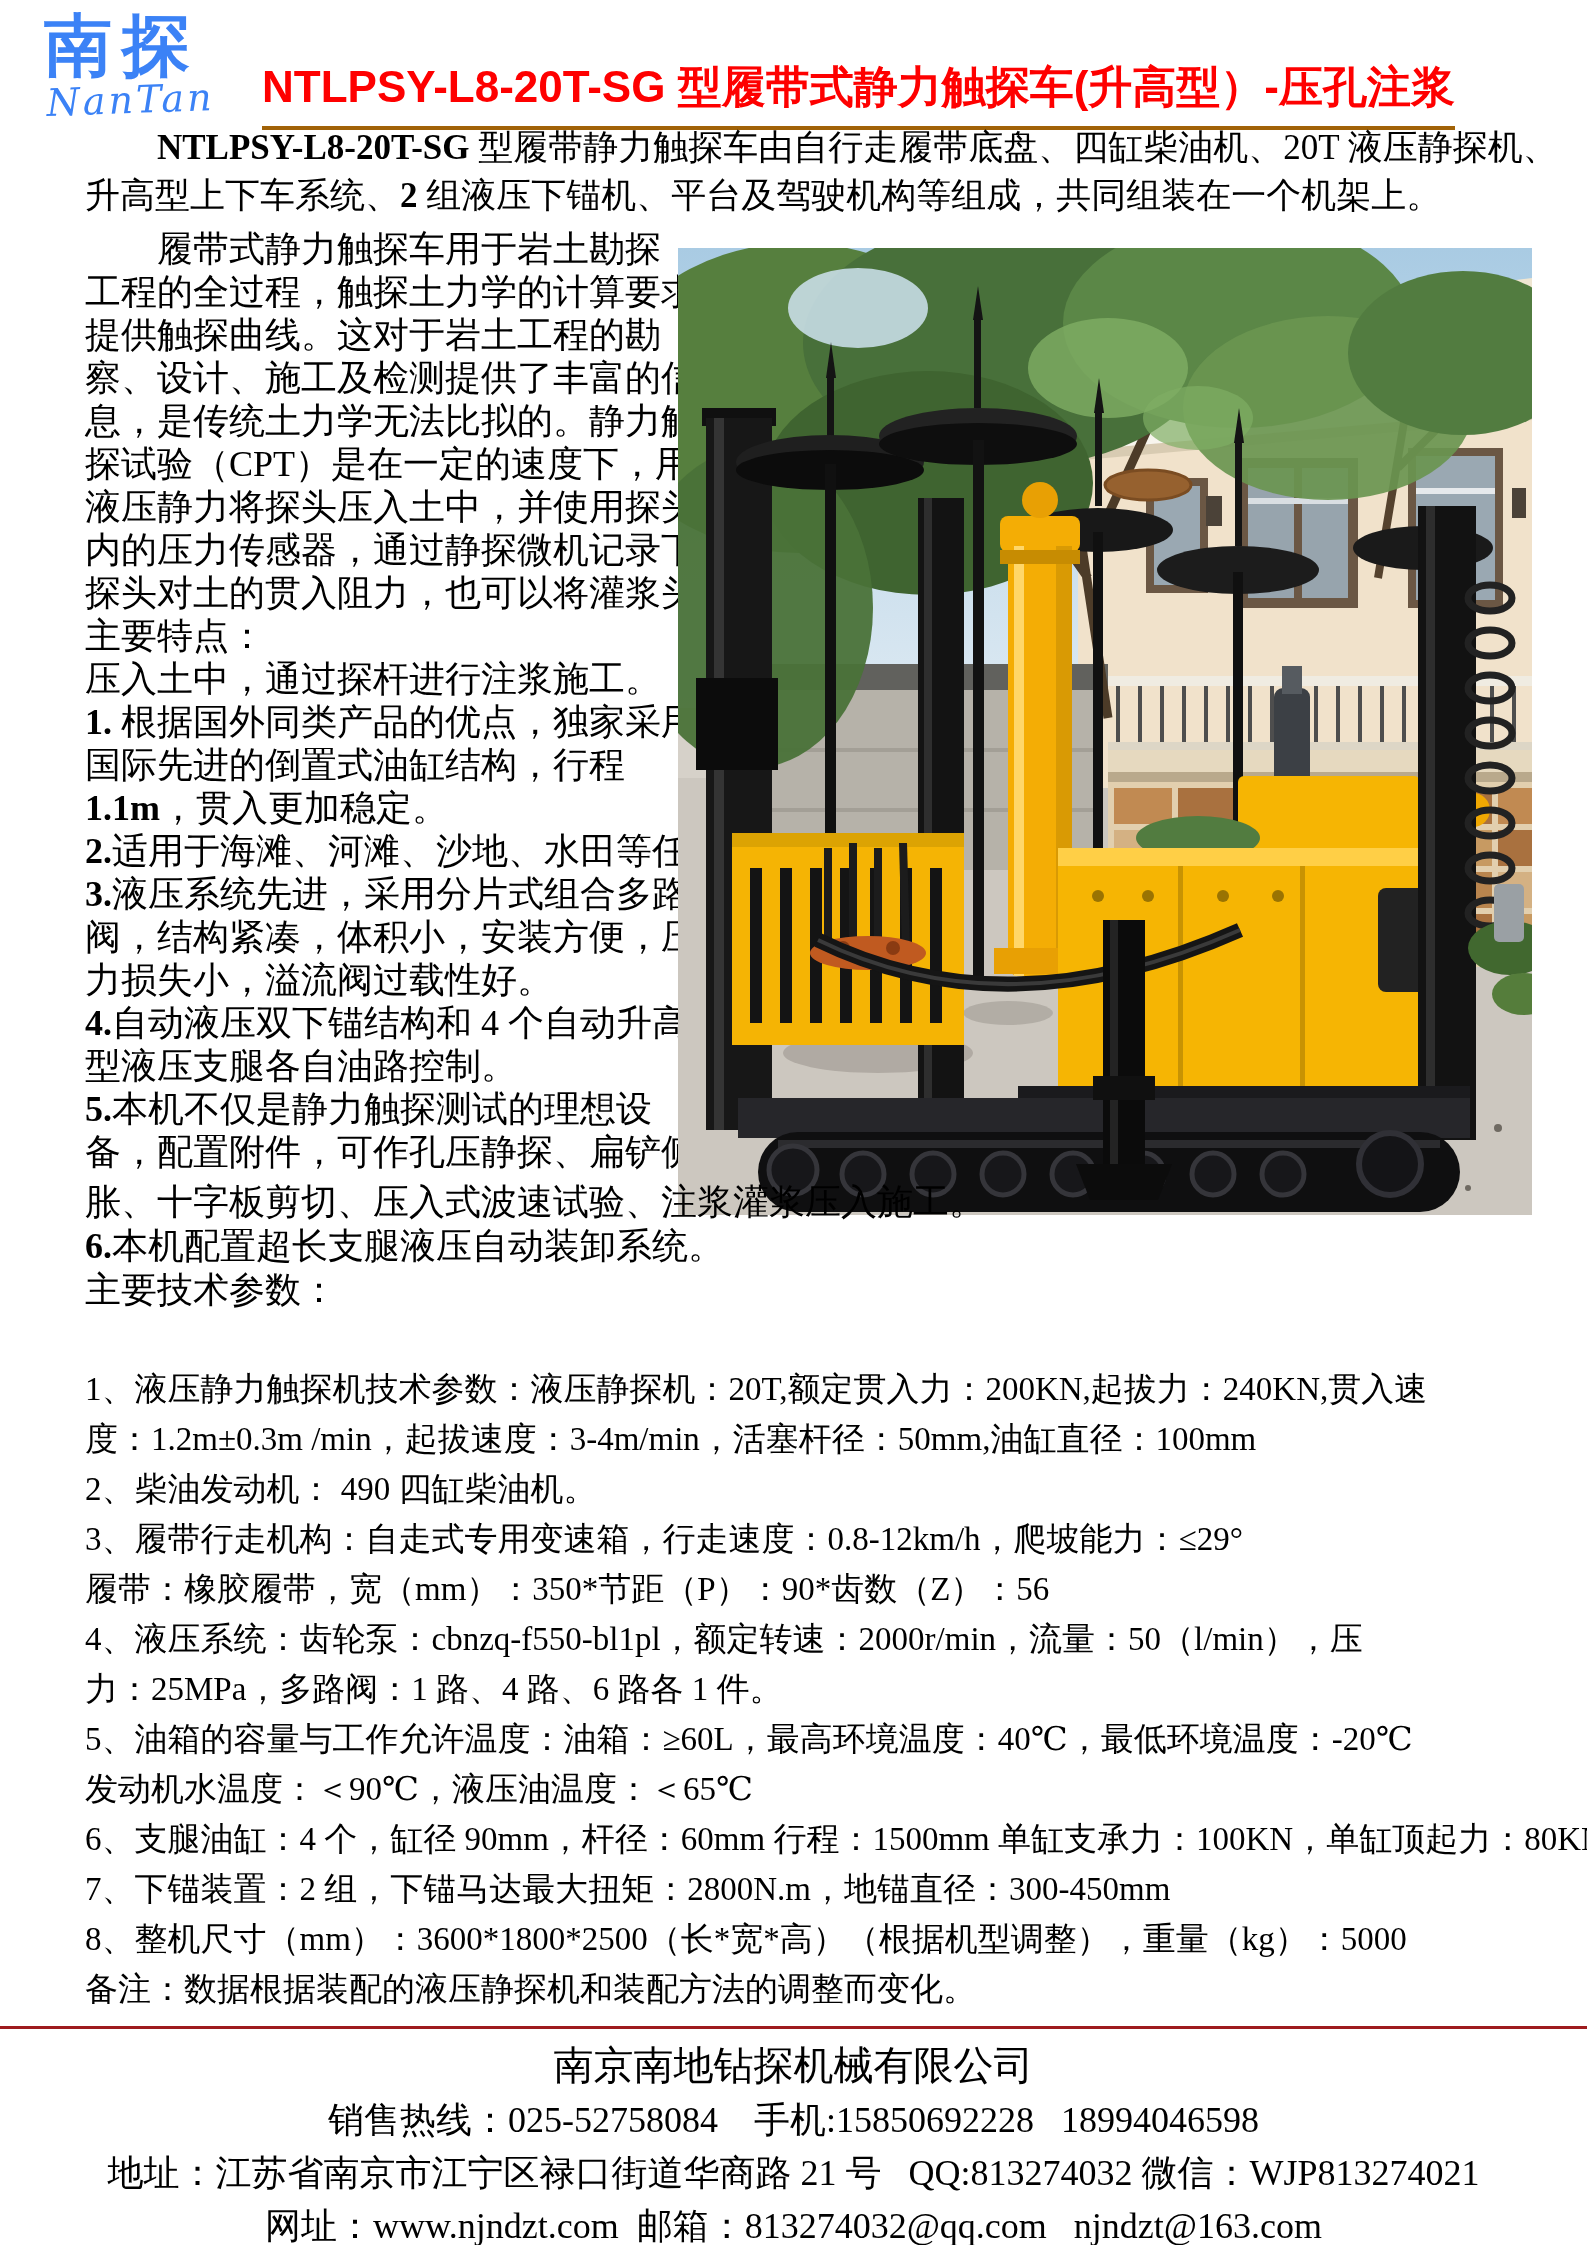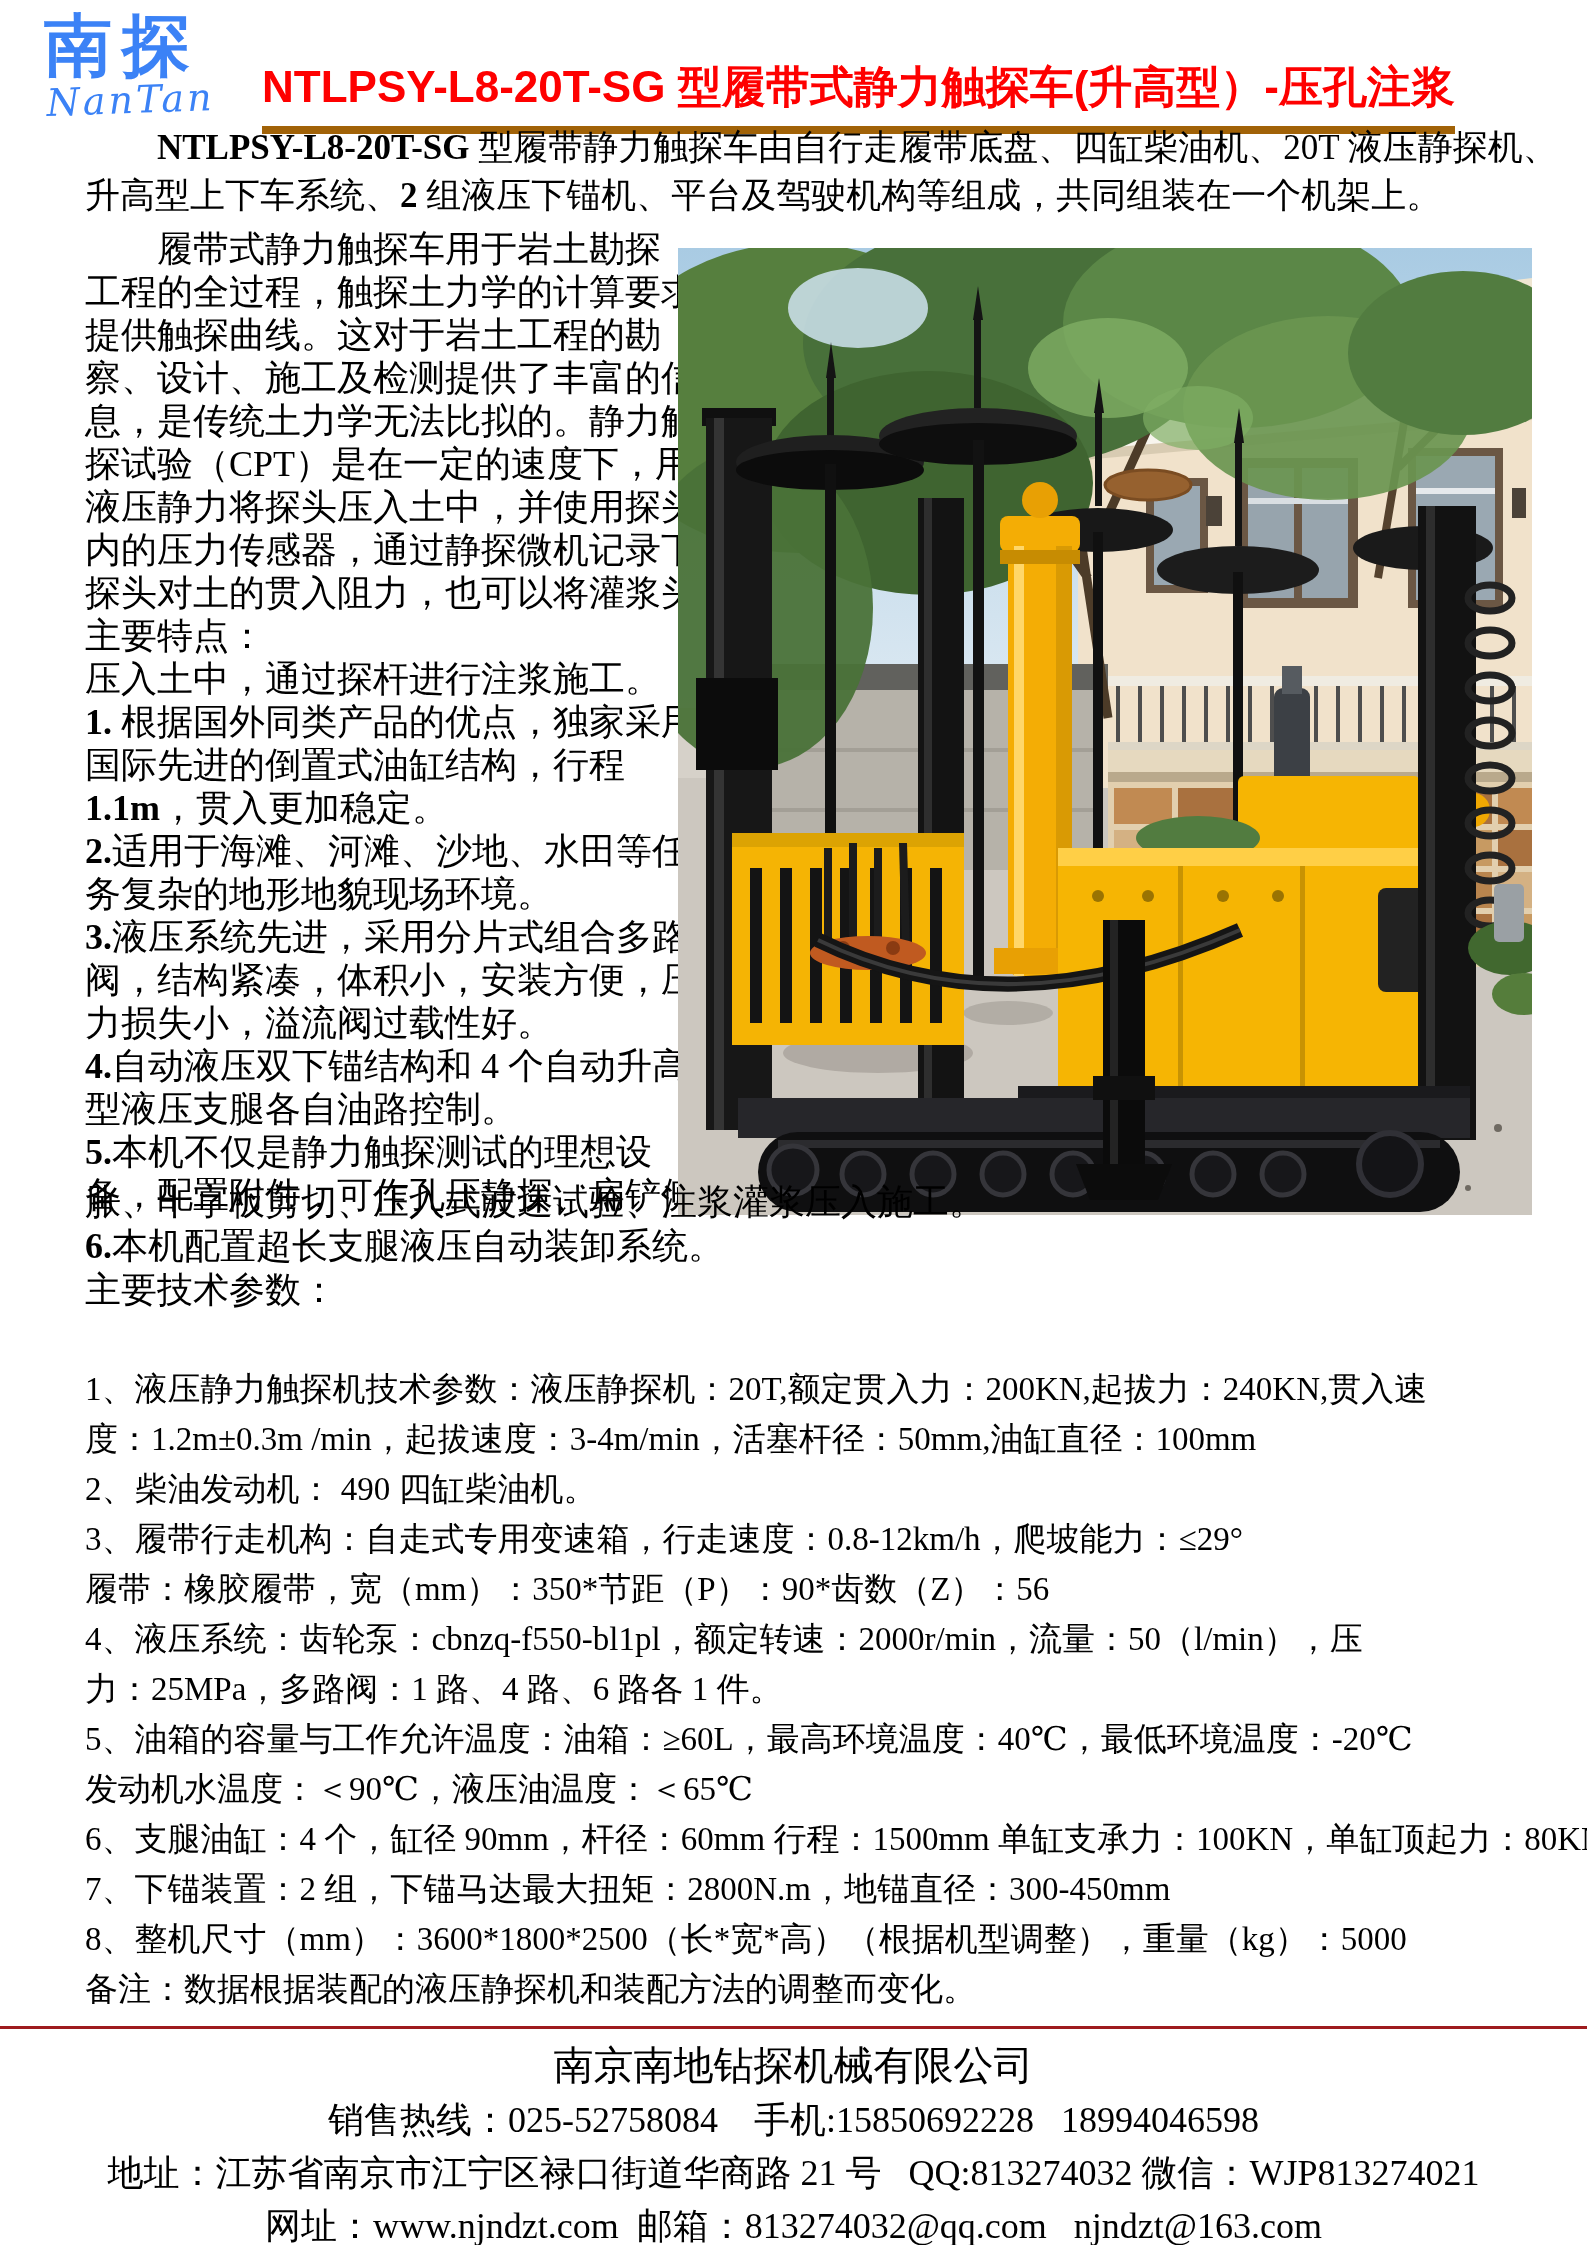--- a/index.html
+++ b/index.html
@@ -6,21 +6,21 @@
   .page{position:relative;width:1587px;height:2245px;background:#ffffff;overflow:hidden;
         font-family:"Liberation Serif","DejaVu Serif",serif;color:#000;}
   
   .logo{position:absolute;left:44px;top:12px;color:#3b82f6;line-height:1;}
   .logo-cn{font-size:68px;font-weight:bold;letter-spacing:10px;font-family:"Liberation Serif",serif;}
   .logo-en{font-size:38px;font-style:italic;letter-spacing:3px;margin-top:4px;margin-left:2px;
            font-family:"DejaVu Serif",serif;transform:rotate(-2deg);transform-origin:left top;}
   
   .title{position:absolute;left:262px;top:58px;font-size:44px;font-weight:bold;color:#fe0000;
          font-family:"Liberation Sans","DejaVu Sans",sans-serif;letter-spacing:0px;
-         border-bottom:8px solid #a16207;padding-bottom:9px;white-space:nowrap;}
+         border-bottom:4px solid #a16207;padding-bottom:9px;white-space:nowrap;}
   
   .intro{position:absolute;left:85px;top:124px;width:1450px;font-size:35px;line-height:48px;}
   .ln{white-space:pre;}
   .b{font-weight:bold;}
   .ind{display:inline-block;width:72px;}
   
   .leftcol{position:absolute;left:85px;top:228px;width:600px;font-size:36px;line-height:43px;}
   
   .photo{position:absolute;left:678px;top:248px;width:854px;height:967px;}
   .photo svg{display:block;width:100%;height:100%;}
@@ -76,21 +76,20 @@
       <div class="ln"><span class="b"></span><span>压入土中，通过探杆进行注浆施工。</span></div>
 
       <div class="ln"><span class="b">1.</span><span> 根据国外同类产品的优点，独家采用</span></div>
 
       <div class="ln"><span class="b"></span><span>国际先进的倒置式油缸结构，行程</span></div>
 
       <div class="ln"><span class="b">1.1m</span><span>，贯入更加稳定。</span></div>
 
       <div class="ln"><span class="b">2.</span><span>适用于海滩、河滩、沙地、水田等任</span></div>
 
-      <div class="ln"><span class="b"></span><span>务复杂的地形地貌现场环境。</span></div>
 
       <div class="ln"><span class="b">3.</span><span>液压系统先进，采用分片式组合多路</span></div>
 
       <div class="ln"><span class="b"></span><span>阀，结构紧凑，体积小，安装方便，压</span></div>
 
       <div class="ln"><span class="b"></span><span>力损失小，溢流阀过载性好。</span></div>
 
       <div class="ln"><span class="b">4.</span><span>自动液压双下锚结构和 4 个自动升高</span></div>
 
       <div class="ln"><span class="b"></span><span>型液压支腿各自油路控制。</span></div>

